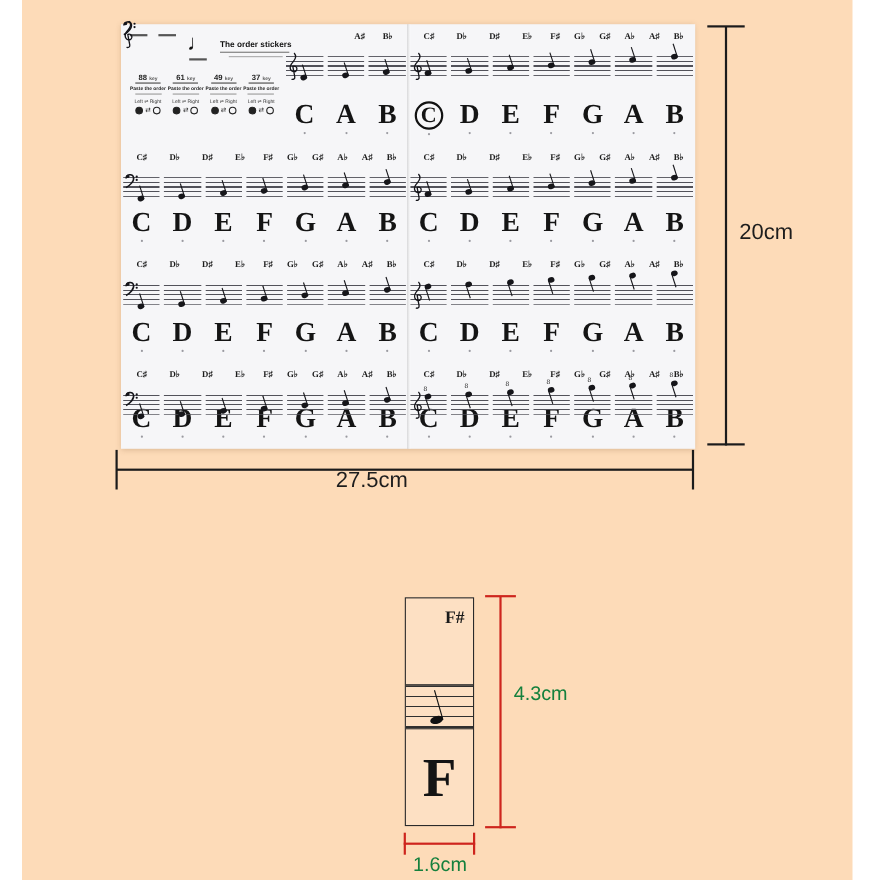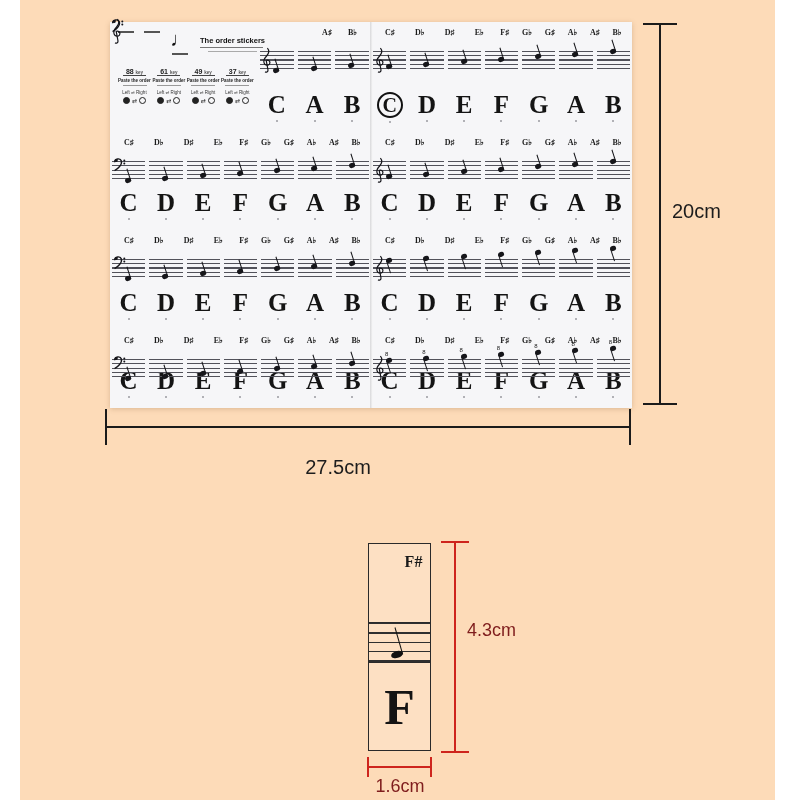--- a/index.html
+++ b/index.html
@@ -73,21 +73,21 @@
                border:1.6px solid #2a2a2a;background:rgba(255,255,255,.16);display:flex;flex-direction:column;}
   .d-top{height:78px;display:flex;justify-content:center;box-sizing:border-box;padding-top:9px;padding-left:28px;}
   .d-sharp{font-family:"Liberation Serif",serif;font-weight:bold;font-size:16px;color:#1a1a1a;}
   .d-staff{position:relative;height:41px;box-sizing:border-box;border-top:1.6px solid #2a2a2a;border-bottom:1.6px solid #2a2a2a;
            background:repeating-linear-gradient(to bottom,#2f2f2f 0,#2f2f2f 1.3px,transparent 1.3px,transparent 9.3px);}
   .d-note{position:absolute;left:22px;top:28px;width:12px;height:7px;background:#111;border-radius:50%;transform:rotate(-16deg);}
   .d-note::after{content:"";position:absolute;left:10.5px;bottom:2px;width:1.7px;height:28px;background:#111;}
   .d-bottom{flex:1;display:flex;align-items:center;justify-content:center;}
   .d-letter{font-family:"Liberation Serif",serif;font-weight:bold;font-size:50px;color:#141414;line-height:1;}
   .rdim{position:absolute;background:#ce251d;}
-  .rdim-label{position:absolute;color:#7f1d1d;font-size:18px;}
+  .rdim-label{position:absolute;color:#15803d;font-size:18px;}
 </style>
 </head>
 <body>
 
 <div id="stage">
   <div class="canvas-bg"></div>
 
   <div class="sheet">
     <div class="half" id="half-left">
         <div class="band band-h0 band-header">
@@ -801,21 +801,21 @@
   </div>
 
   <div class="dim" style="left:659px;top:24px;width:2px;height:381px;"></div>
   <div class="dim" style="left:643px;top:23px;width:34px;height:2px;"></div>
   <div class="dim" style="left:643px;top:403px;width:34px;height:2px;"></div>
   <div class="dim-label" style="left:672px;top:200px;">20cm</div>
 
   <div class="dim" style="left:106px;top:426px;width:524px;height:2px;"></div>
   <div class="dim" style="left:105px;top:409px;width:2px;height:36px;"></div>
   <div class="dim" style="left:629px;top:409px;width:2px;height:36px;"></div>
-  <div class="dim-label" style="left:258px;top:456px;width:160px;text-align:center;">27.5cm</div>
+  <div class="dim-label" style="left:258px;top:426px;width:160px;text-align:center;">27.5cm</div>
 
   <div class="detail-rect">
     <div class="d-top">
       <span class="d-sharp">F#</span>
     </div>
     <div class="d-staff">
       <span class="d-note"></span>
     </div>
     <div class="d-bottom">
       <span class="d-letter">F</span>

